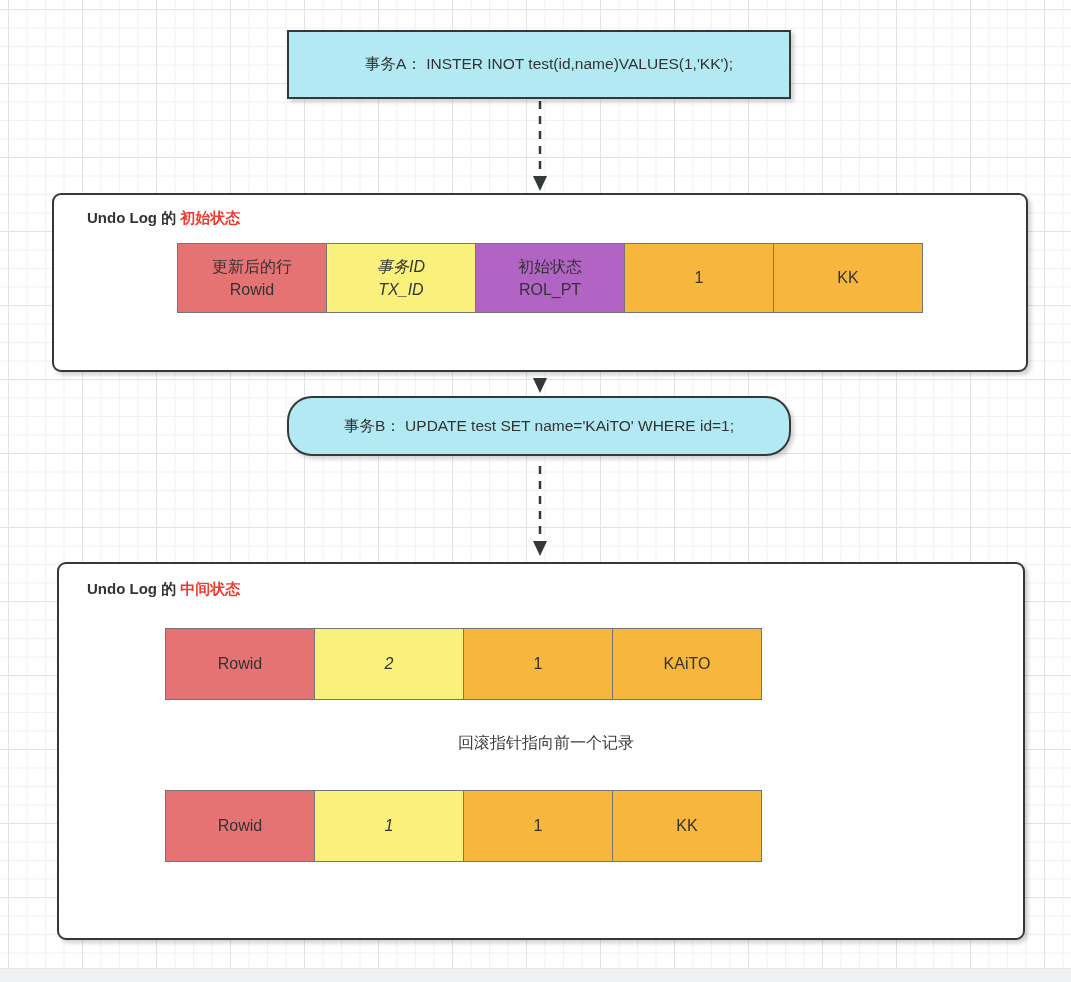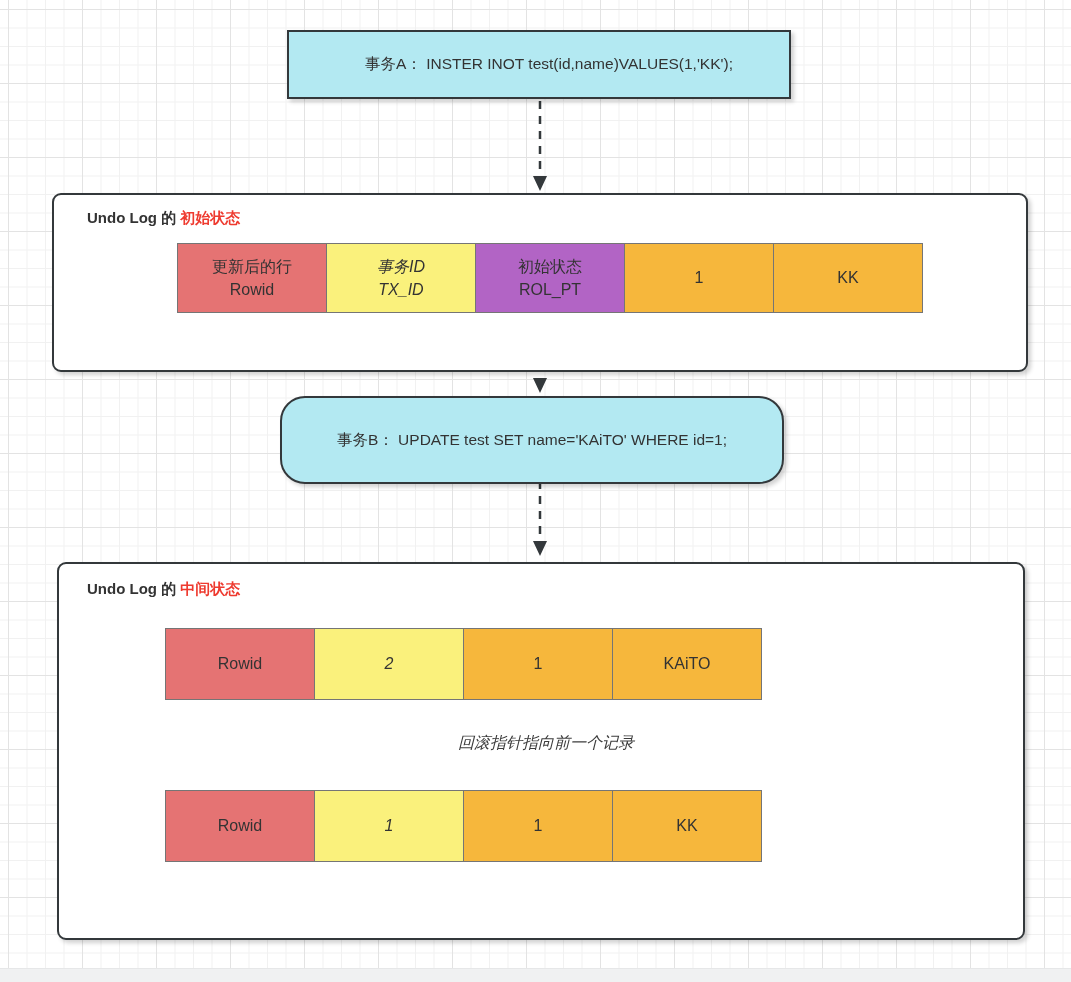--- a/index.html
+++ b/index.html
@@ -123,21 +123,21 @@
       <div class="cell h70 cell--orange">
         <div>1</div>
       </div>
       <div class="cell h70 cell--orange">
         <div>KK</div>
       </div>
     </div>
   </div>
 
 
-  <div class="shape box-cyan" style="left:280px;top:396px;width:504px;height:88px;border-radius:25px;">
+  <div class="shape box-cyan" style="left:287px;top:396px;width:504px;height:60px;border-radius:25px;">
     <span>事务B： UPDATE test SET name='KAiTO' WHERE id=1;</span>
   </div>
 
   <div class="shape container-box" style="left:57px;top:562px;width:968px;height:378px;">
     <div class="section-title" style="left:28px;top:16px;">
       <span>Undo Log 的 </span><span class="hl">中间状态</span>
     </div>
     <div class="undo-row" style="left:106px;top:64px;">
       <div class="cell h72 cell--red">
         <div>Rowid</div>
@@ -161,17 +161,17 @@
       </div>
       <div class="cell h72 cell--orange">
         <div>1</div>
       </div>
       <div class="cell h72 cell--orange">
         <div>KK</div>
       </div>
     </div>
   </div>
 
-  <div class="edge-label" style="left:546px;top:733px;font-style:italic;">回滚指针指向前一个记录</div>
+  <div class="edge-label" style="left:546px;top:733px;">回滚指针指向前一个记录</div>
 
   <div class="bottom-strip"></div>
 
 </div>
 
 </body></html>

